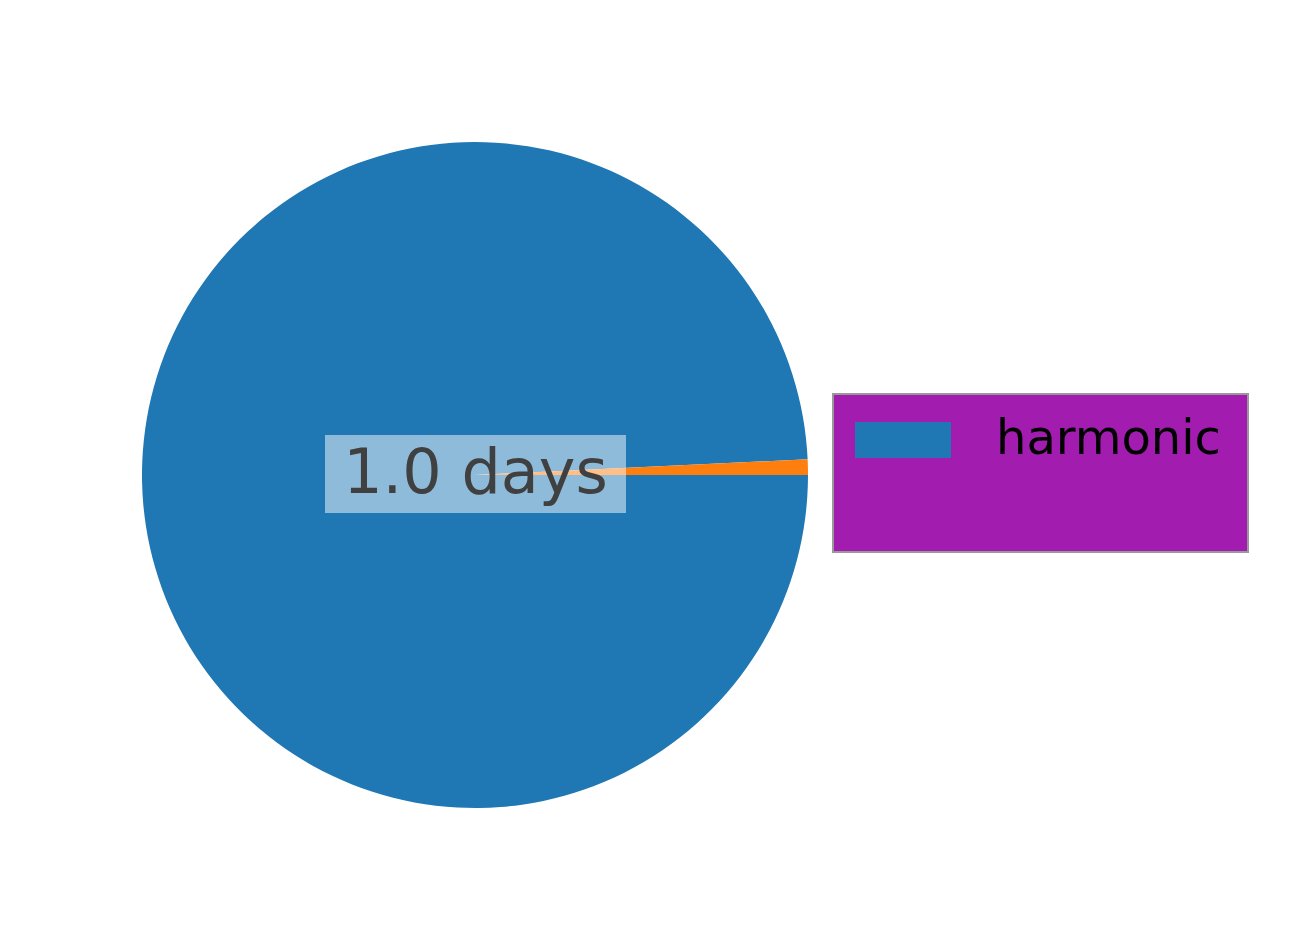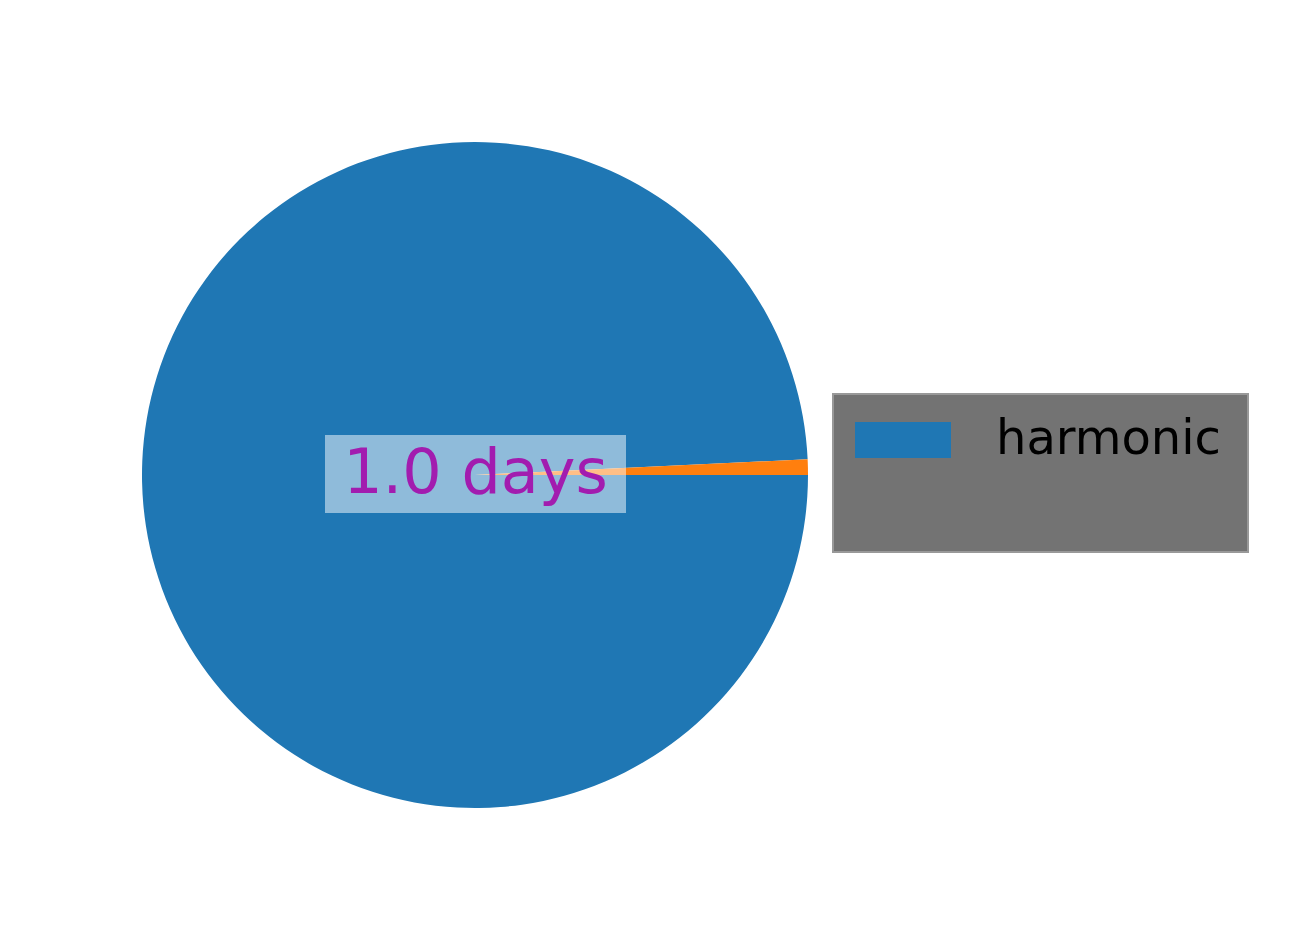--- a/index.html
+++ b/index.html
@@ -43,21 +43,21 @@
   .wedge-label {
     position: absolute;
     left: 325px;
     top: 435px;
     width: 301px;
     height: 78px;
     display: flex;
     align-items: center;
     justify-content: center;
     background: rgba(255, 255, 255, 0.5);
-    color: #a21caf;
+    color: #404040;
     font-size: 62px;
     line-height: 1;
     letter-spacing: 0px;
     white-space: nowrap;
     box-sizing: border-box;
     padding-bottom: 4px;
   }
 
   
   #legend {
@@ -105,20 +105,20 @@
     <svg id="pie-svg" width="1307" height="951" viewBox="0 0 1307 951">
       <g id="wedges">
           <path d="M 475 475 L 808.00 475.00 A 333 333 0 1 1 807.63 459.31 Z" fill="#1f77b4"></path>
           <path d="M 475 475 L 807.63 459.31 A 333 333 0 0 1 808.00 475.00 Z" fill="#ff7f0e"></path>
         </g>
     </svg>
   </div>
 
   <div class="wedge-label">1.0 days</div>
 
-  <div id="legend" style="border-color: rgb(153, 153, 153); background: #737373; text-align: center;">
+  <div id="legend" style="border-color: rgb(153, 153, 153); background: #a21caf; text-align: center;">
     <div class="legend-row row-0">
       <span class="legend-swatch" style="background: rgb(31, 119, 180);"></span>
       <span class="legend-text">harmonic</span>
     </div>
   </div>
 
 </div>
 
 </body></html>

